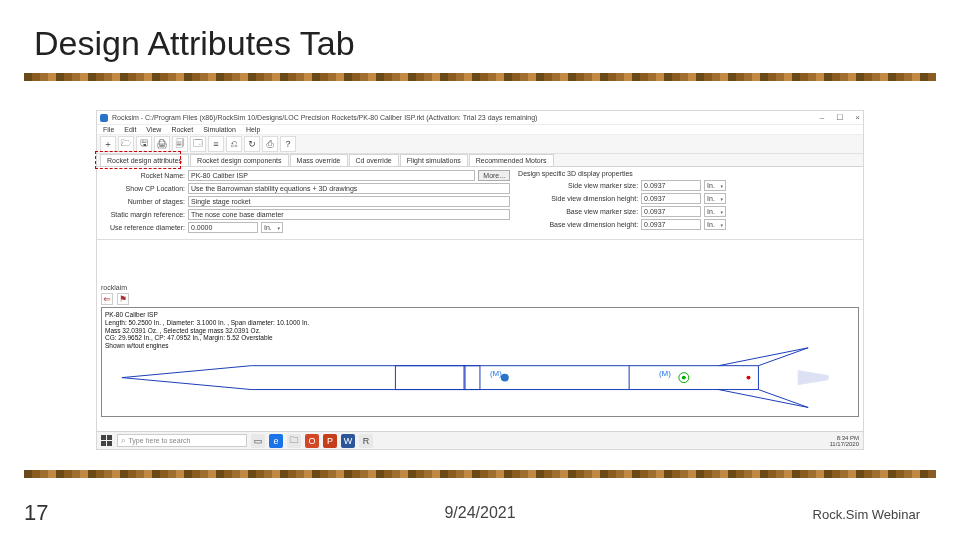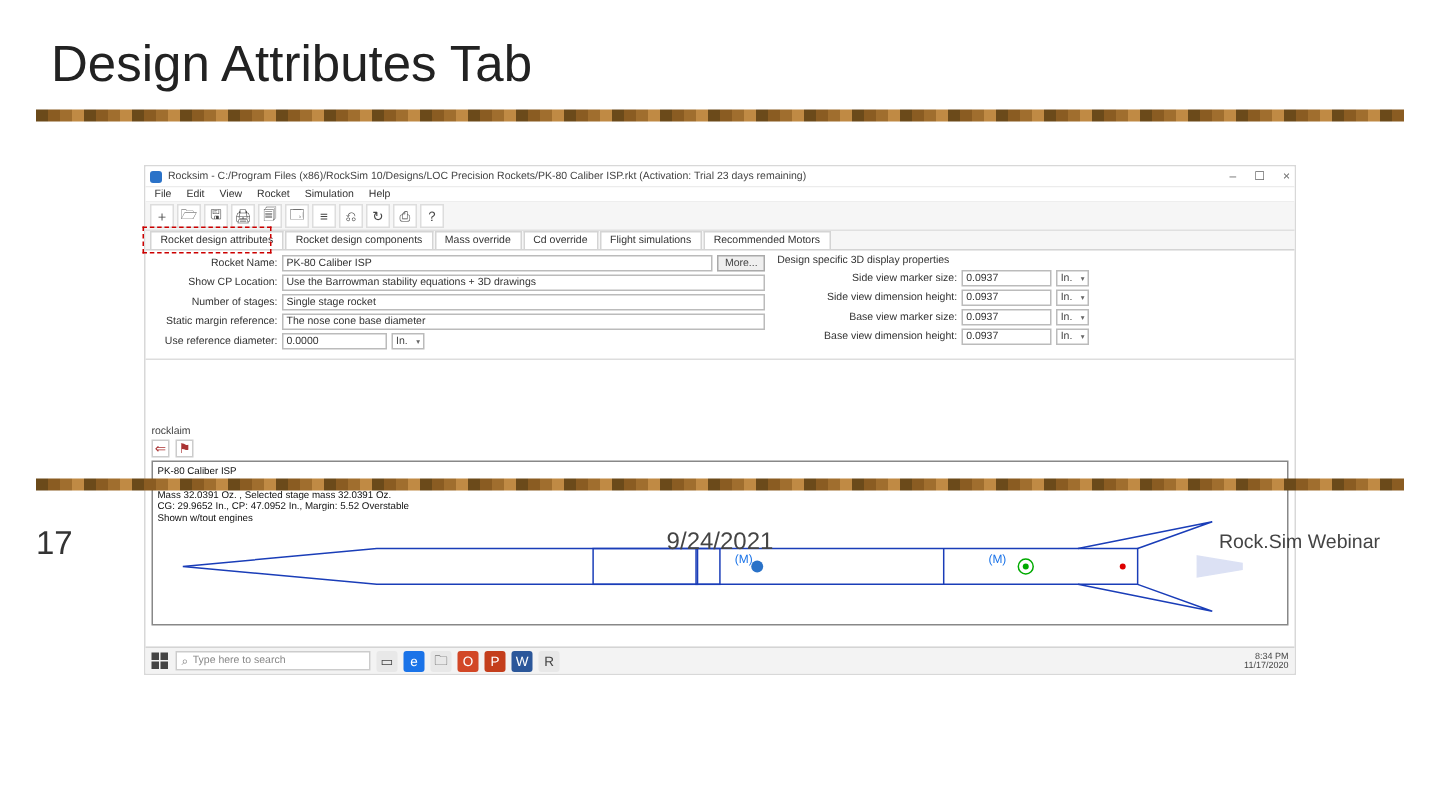--- a/index.html
+++ b/index.html
@@ -1,17 +1,17 @@
 <!DOCTYPE html>
 <html><head>
 <meta charset="utf-8">
 <style>
   * { box-sizing: border-box; margin: 0; padding: 0; }
   html, body { width: 960px; height: 540px; font-family: Arial, sans-serif; background: #fff; overflow: hidden; }
-  .slide { width: 960px; height: 389px; position: relative; }
+  .slide { width: 960px; height: 540px; position: relative; }
   .slide-title { font-size: 34px; font-weight: 400; color: #222; padding: 24px 0 10px 34px; }
   .divider { height: 8px; margin: 0 24px; background: repeating-linear-gradient(90deg,#6b4a1a 0 8px,#8a5c22 8px 16px,#a06e2e 16px 24px,#c08a44 24px 32px); }
   .divider.bottom { position: absolute; left: 24px; right: 24px; bottom: 62px; margin: 0; }
 
   .screenshot { position: absolute; left: 96px; top: 110px; width: 768px; height: 340px; border: 1px solid #d8d8d8; background: #fff; font-size: 7px; color: #444; }
   .titlebar { display: flex; align-items: center; height: 14px; background: #fff; border-bottom: 1px solid #ececec; padding: 0 3px; gap: 4px; }
   .titlebar .logo { width: 8px; height: 8px; background: #2a72c8; border-radius: 2px; }
   .winctrls { margin-left: auto; display: flex; gap: 12px; font-size: 8px; color: #666; }
   .winctrls span { cursor: default; }
 
@@ -53,21 +53,21 @@
   .searchbox { display: flex; align-items: center; gap: 3px; background: #fff; border: 1px solid #ccc; height: 13px; width: 130px; padding: 0 3px; color: #888; }
   .searchbox .mag { font-size: 8px; }
   .ico-slot { width: 14px; height: 14px; border-radius: 2px; display: flex; align-items: center; justify-content: center; font-size: 9px; background: #e8e8e8; }
   .ico-slot.blue { background: #1a73e8; color: #fff; }
   .ico-slot.orange { background: #d24726; color: #fff; }
   .ico-slot.red { background: #c43e1c; color: #fff; }
   .ico-slot.word { background: #2b579a; color: #fff; }
   .taskbar .spacer { flex: 1; }
   .taskbar .time { text-align: right; line-height: 1; font-size: 6px; }
 
-  .footer { position: absolute; left: 0; right: 0; bottom: 18px; display: flex; align-items: flex-start; padding: 0 40px; font-size: 14px; color: #444; }
+  .footer { position: absolute; left: 0; right: 0; bottom: 18px; display: flex; align-items: flex-end; padding: 0 40px; font-size: 14px; color: #444; }
   .footer .pnum { font-size: 22px; color: #333; position: absolute; left: 24px; bottom: -4px; }
   .footer .date { margin: 0 auto; font-size: 16px; }
   .footer .right { position: absolute; right: 40px; font-size: 13px; }
 </style>
 </head>
 <body>
 
 <div class="slide">
   <div class="slide-title">Design Attributes Tab</div>
   <div class="divider"></div>

